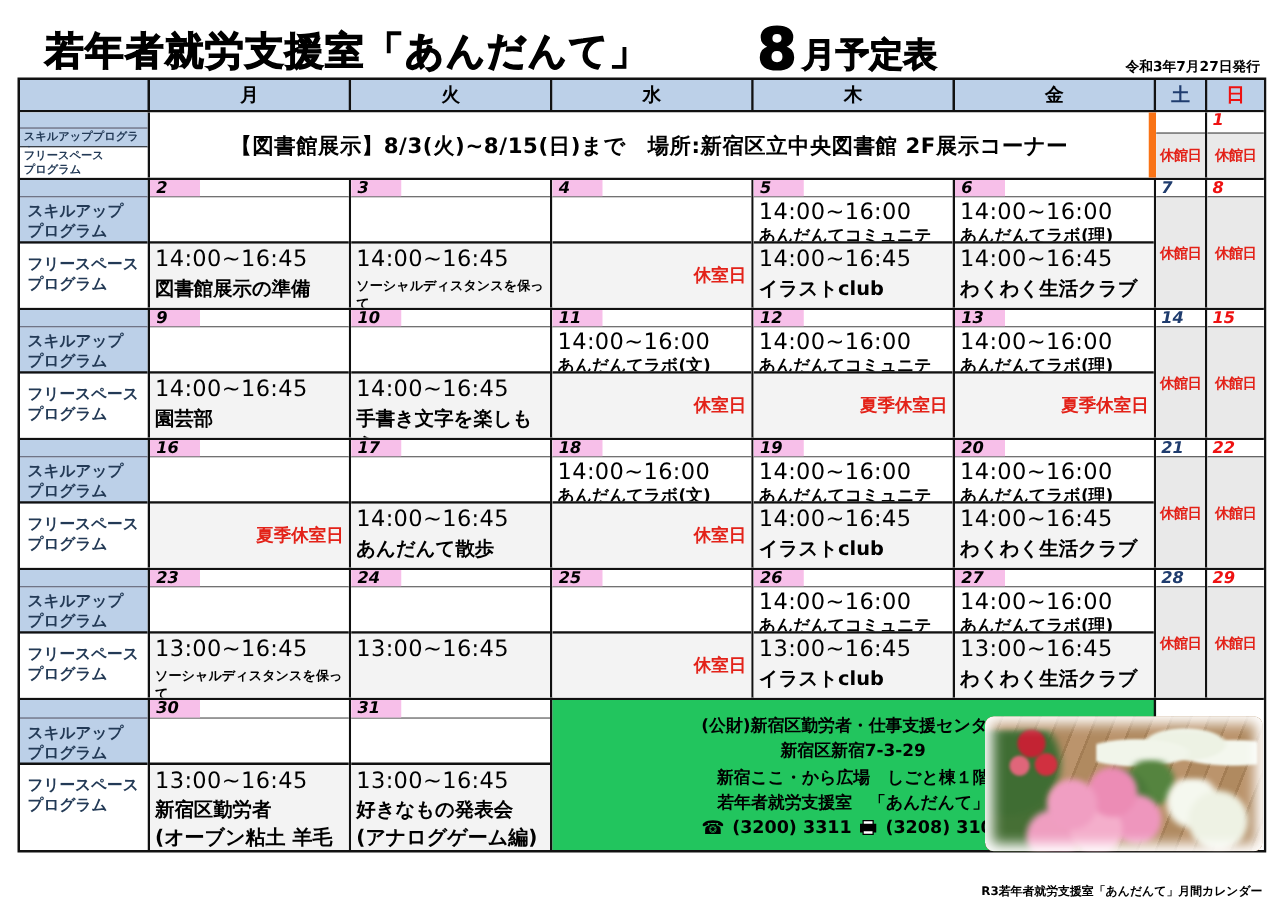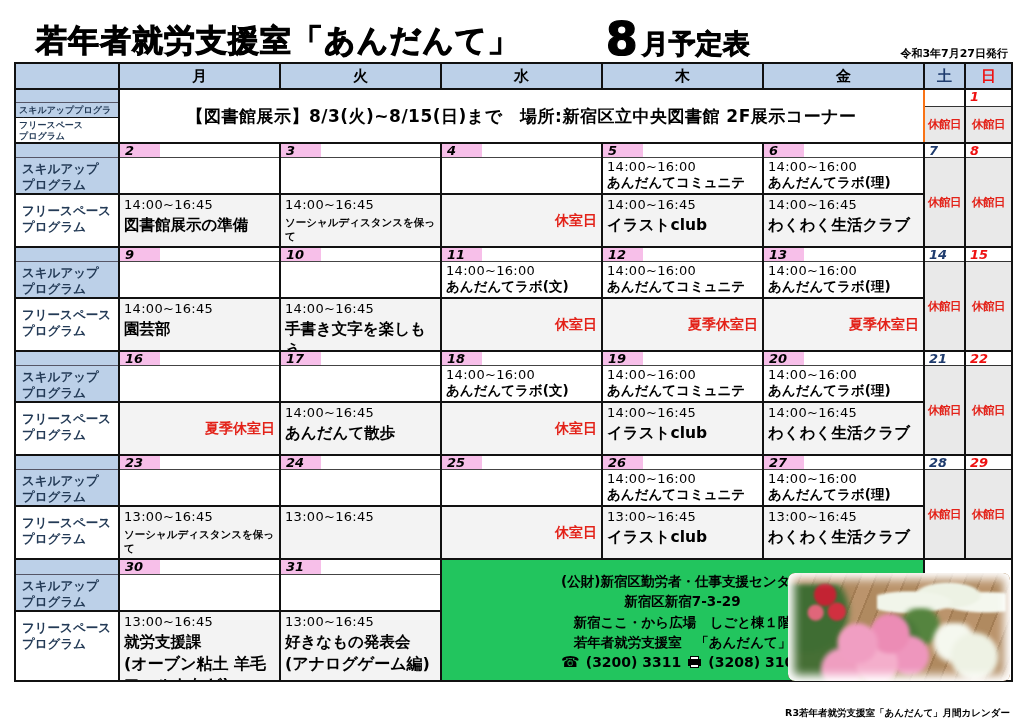--- a/index.html
+++ b/index.html
@@ -62,32 +62,32 @@
   .sat-num,.sun-num{font-weight:bold;font-style:italic;font-size:13px;line-height:13px;padding-left:4px;display:block;}
   .sat-num{color:#1f3c6e;}
   .sun-num{color:#ee1111;}
 
   
   .skill-cell{height:37px;background:#fff;border-bottom:2px solid #111;box-sizing:border-box;
               padding:1px 4px;overflow:hidden;}
   .free-cell{flex:1;background:#f3f3f3;padding:2px 4px;box-sizing:border-box;overflow:hidden;
              display:flex;flex-direction:column;}
   .free-cell.closed-wrap{justify-content:center;}
-  .time{font-size:13px;letter-spacing:0.3px;}
+  .time{font-size:18px;letter-spacing:0.3px;}
   .act-name{font-size:15.5px;font-weight:bold;margin-top:3px;}
   .skill-cell .act-name{font-size:13.5px;margin-top:0;}
   .act-note{font-size:10.5px;font-weight:bold;margin-top:4px;}
   .act-sub{font-size:16px;font-weight:bold;margin-top:1px;}
   .closed-day{color:#e32219;font-weight:bold;font-size:14px;text-align:right;}
   .closed-cell{flex:1;display:flex;align-items:center;justify-content:center;
                color:#e32219;font-weight:bold;font-size:11.5px;letter-spacing:-0.5px;
                background:#e9e9e9;}
 
   
-  .banner-col{width:805px;border-right:2px solid #f97316;box-sizing:border-box;background:#fff;
+  .banner-col{width:805px;border-right:6px solid #f97316;box-sizing:border-box;background:#fff;
               display:flex;align-items:center;justify-content:center;}
   .banner-text{font-size:17px;font-weight:800;letter-spacing:0.5px;}
 
   
   .contact-col{width:483px;border-right:2px solid #111;box-sizing:border-box;background:#22c55e;
                display:flex;flex-direction:column;align-items:center;justify-content:center;
                padding-top:2px;}
   .c-line{font-size:13.5px;font-weight:bold;line-height:1.5;text-align:center;}
   .c-phone{display:flex;align-items:center;gap:6px;font-size:14px;font-weight:bold;margin-top:1px;}
   .phone-glyph{font-size:15px;}
@@ -490,21 +490,21 @@
 プログラム</div>
       </div>
 
       <div class="col day-col">
         <div class="strip">
           <span class="dnum-box">30</span>
         </div>
         <div class="skill-cell"></div>
         <div class="free-cell">
           <div class="time">13:00~16:45</div>
-          <div class="act-name">就労支援課</div>
+          <div class="act-name">新宿区勤労者</div>
           <div class="act-sub">(オーブン粘土 羊毛フェルトなど)</div>
         </div>
       </div>
 
       <div class="col day-col">
         <div class="strip">
           <span class="dnum-box">31</span>
         </div>
         <div class="skill-cell"></div>
         <div class="free-cell">

